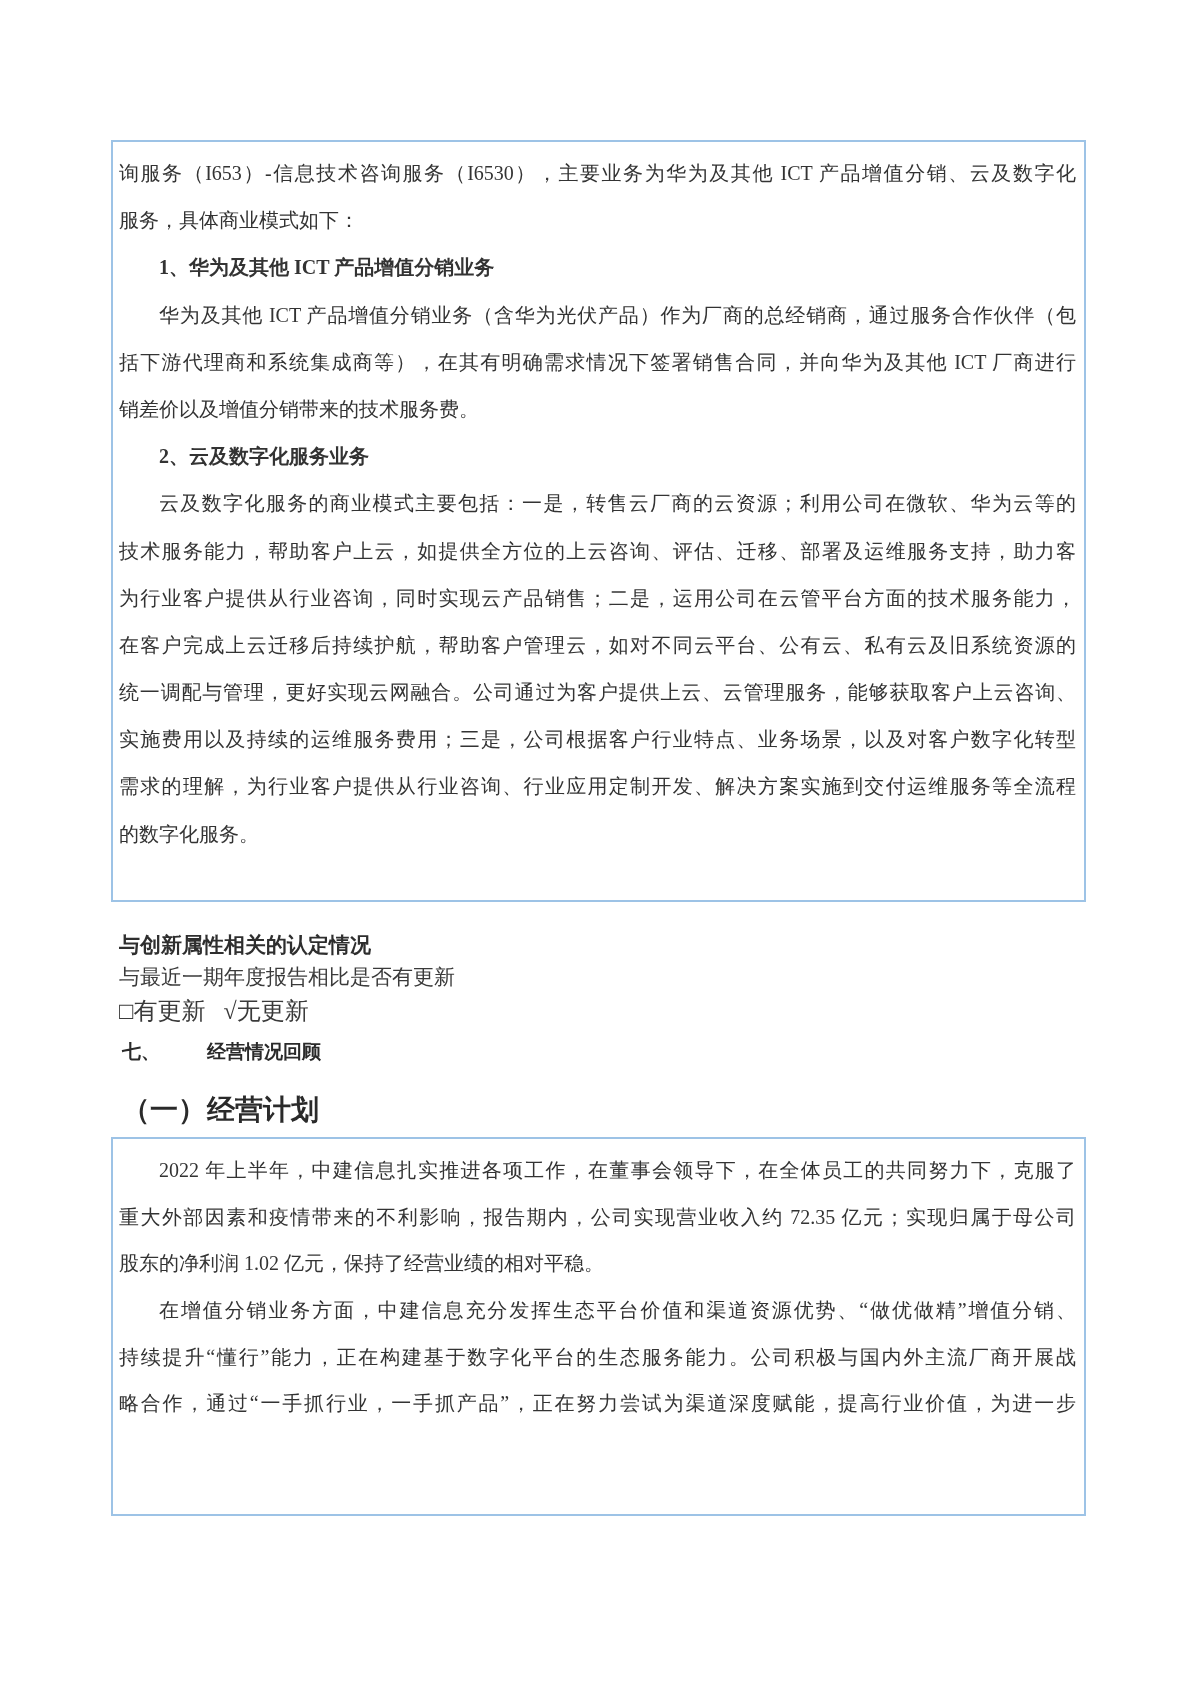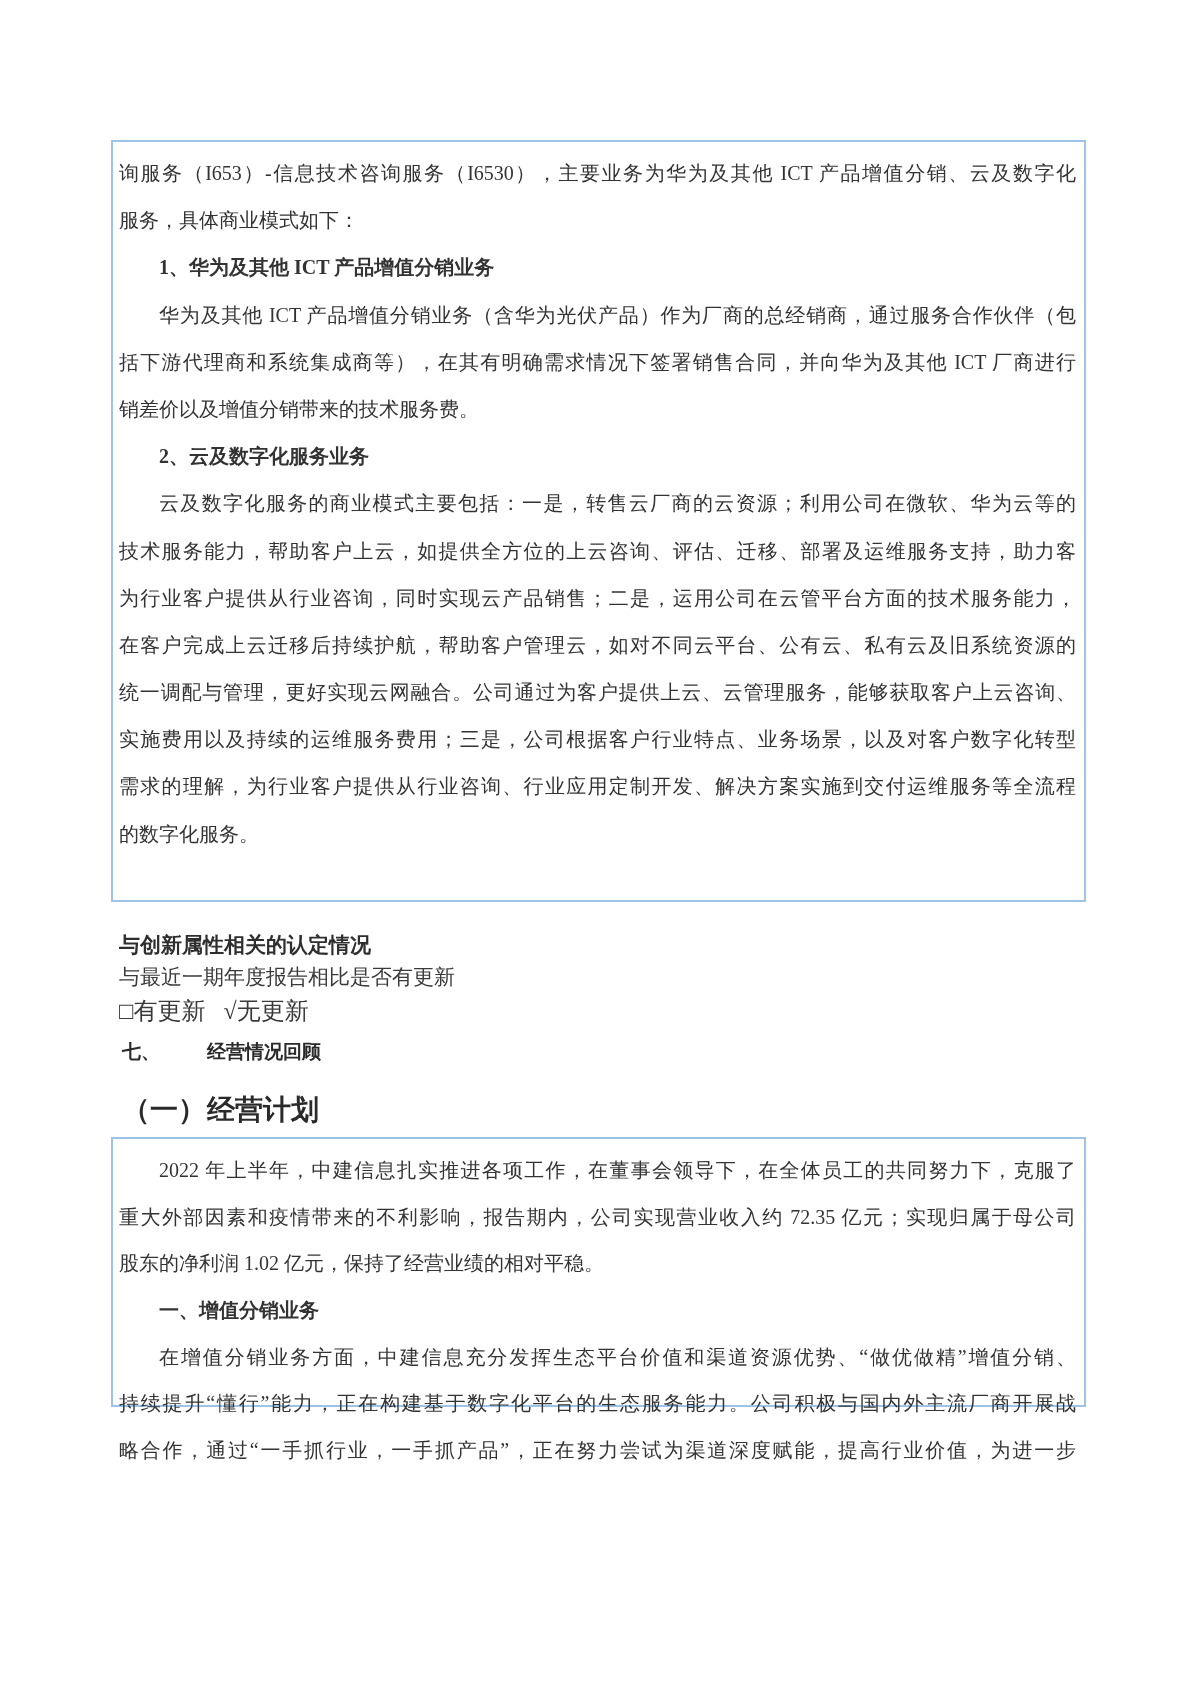--- a/index.html
+++ b/index.html
@@ -15,21 +15,21 @@
   .tbox {
     position: absolute;
     left: 111px;
     width: 975px;
     border: 2px solid #9dc3e6;
     box-sizing: border-box;
     padding: 8px 8px 0 6px;
     background: #ffffff;
   }
   #box1 { top: 140px; height: 762px; }
-  #box2 { top: 1137px; height: 270px; }
+  #box2 { top: 1137px; height: 379px; }
   .ln {
     font-size: 20px;
     height: 47.2px;
     line-height: 47.2px;
     text-align: justify;
     overflow: hidden;
     color: #333333;
   }
   #box2 .ln { height: 46.7px; line-height: 46.7px; }
   .ln.full { text-align-last: justify; }
@@ -95,19 +95,18 @@
   </div>
 
   <div class="heading" id="subsec-heading">
     <span class="num">（一）</span><span class="ttl">经营计划</span>
   </div>
 
   <div class="tbox" id="box2">
       <div class="ln ind full">2022 年上半年，中建信息扎实推进各项工作，在董事会领导下，在全体员工的共同努力下，克服了</div>
       <div class="ln full">重大外部因素和疫情带来的不利影响，报告期内，公司实现营业收入约 72.35 亿元；实现归属于母公司</div>
       <div class="ln">股东的净利润 1.02 亿元，保持了经营业绩的相对平稳。</div>
-      <div class="ln b ind">一、增值分销业务</div>
       <div class="ln ind full">在增值分销业务方面，中建信息充分发挥生态平台价值和渠道资源优势、“做优做精”增值分销、</div>
       <div class="ln full">持续提升“懂行”能力，正在构建基于数字化平台的生态服务能力。公司积极与国内外主流厂商开展战</div>
       <div class="ln full">略合作，通过“一手抓行业，一手抓产品”，正在努力尝试为渠道深度赋能，提高行业价值，为进一步</div>
     </div>
 
 </div>
 
 </body></html>

